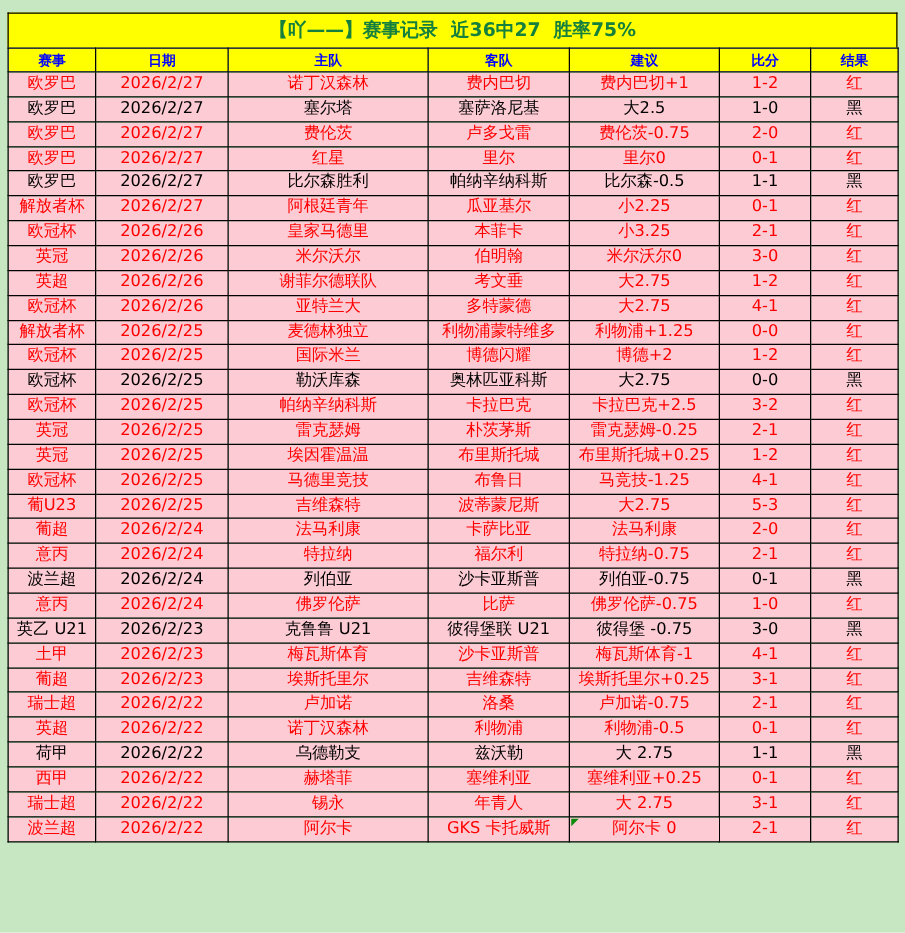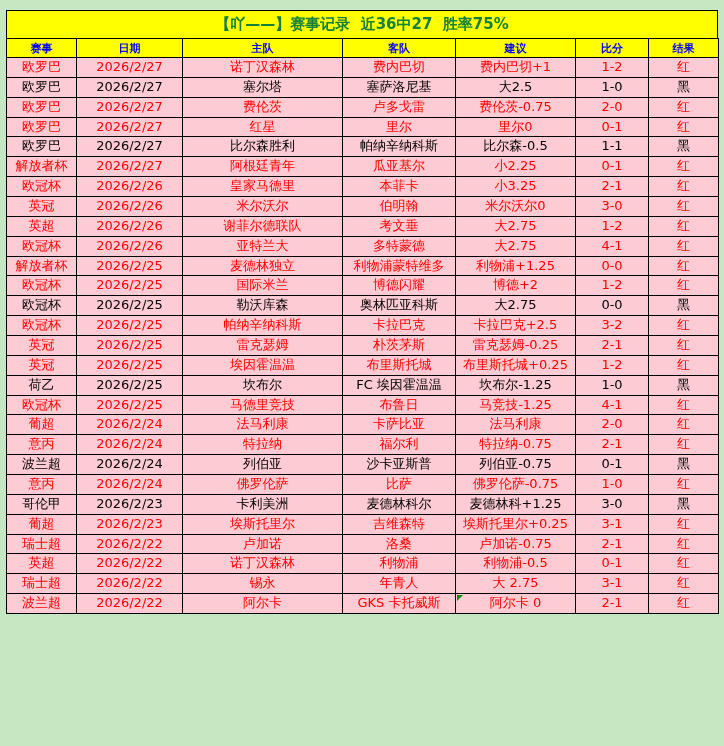--- a/index.html
+++ b/index.html
@@ -199,36 +199,36 @@
         </tr>
         <tr class="red">
           <td>英冠</td>
           <td>2026/2/25</td>
           <td>埃因霍温温</td>
           <td>布里斯托城</td>
           <td>布里斯托城+0.25</td>
           <td>1-2</td>
           <td>红</td>
         </tr>
-        <tr class="black">
-          <td>荷乙</td>
-          <td>2026/2/25</td>
-          <td>坎布尔</td>
-          <td>FC 埃因霍温温</td>
-          <td>坎布尔-1.25</td>
-          <td>1-0</td>
-          <td>黑</td>
-        </tr>
         <tr class="red">
           <td>欧冠杯</td>
           <td>2026/2/25</td>
           <td>马德里竞技</td>
           <td>布鲁日</td>
           <td>马竞技-1.25</td>
           <td>4-1</td>
+          <td>红</td>
+        </tr>
+        <tr class="red">
+          <td>葡U23</td>
+          <td>2026/2/25</td>
+          <td>吉维森特</td>
+          <td>波蒂蒙尼斯</td>
+          <td>大2.75</td>
+          <td>5-3</td>
           <td>红</td>
         </tr>
         <tr class="red">
           <td>葡超</td>
           <td>2026/2/24</td>
           <td>法马利康</td>
           <td>卡萨比亚</td>
           <td>法马利康</td>
           <td>2-0</td>
           <td>红</td>
@@ -254,27 +254,36 @@
         <tr class="red">
           <td>意丙</td>
           <td>2026/2/24</td>
           <td>佛罗伦萨</td>
           <td>比萨</td>
           <td>佛罗伦萨-0.75</td>
           <td>1-0</td>
           <td>红</td>
         </tr>
         <tr class="black">
-          <td>哥伦甲</td>
+          <td>英乙 U21</td>
           <td>2026/2/23</td>
-          <td>卡利美洲</td>
-          <td>麦德林科尔</td>
-          <td>麦德林科+1.25</td>
+          <td>克鲁鲁 U21</td>
+          <td>彼得堡联 U21</td>
+          <td>彼得堡 -0.75</td>
           <td>3-0</td>
           <td>黑</td>
+        </tr>
+        <tr class="red">
+          <td>土甲</td>
+          <td>2026/2/23</td>
+          <td>梅瓦斯体育</td>
+          <td>沙卡亚斯普</td>
+          <td>梅瓦斯体育-1</td>
+          <td>4-1</td>
+          <td>红</td>
         </tr>
         <tr class="red">
           <td>葡超</td>
           <td>2026/2/23</td>
           <td>埃斯托里尔</td>
           <td>吉维森特</td>
           <td>埃斯托里尔+0.25</td>
           <td>3-1</td>
           <td>红</td>
         </tr>
@@ -289,20 +298,38 @@
         </tr>
         <tr class="red">
           <td>英超</td>
           <td>2026/2/22</td>
           <td>诺丁汉森林</td>
           <td>利物浦</td>
           <td>利物浦-0.5</td>
           <td>0-1</td>
           <td>红</td>
         </tr>
+        <tr class="black">
+          <td>荷甲</td>
+          <td>2026/2/22</td>
+          <td>乌德勒支</td>
+          <td>兹沃勒</td>
+          <td>大 2.75</td>
+          <td>1-1</td>
+          <td>黑</td>
+        </tr>
+        <tr class="red">
+          <td>西甲</td>
+          <td>2026/2/22</td>
+          <td>赫塔菲</td>
+          <td>塞维利亚</td>
+          <td>塞维利亚+0.25</td>
+          <td>0-1</td>
+          <td>红</td>
+        </tr>
         <tr class="red">
           <td>瑞士超</td>
           <td>2026/2/22</td>
           <td>锡永</td>
           <td>年青人</td>
           <td>大 2.75</td>
           <td>3-1</td>
           <td>红</td>
         </tr>
         <tr class="red">

